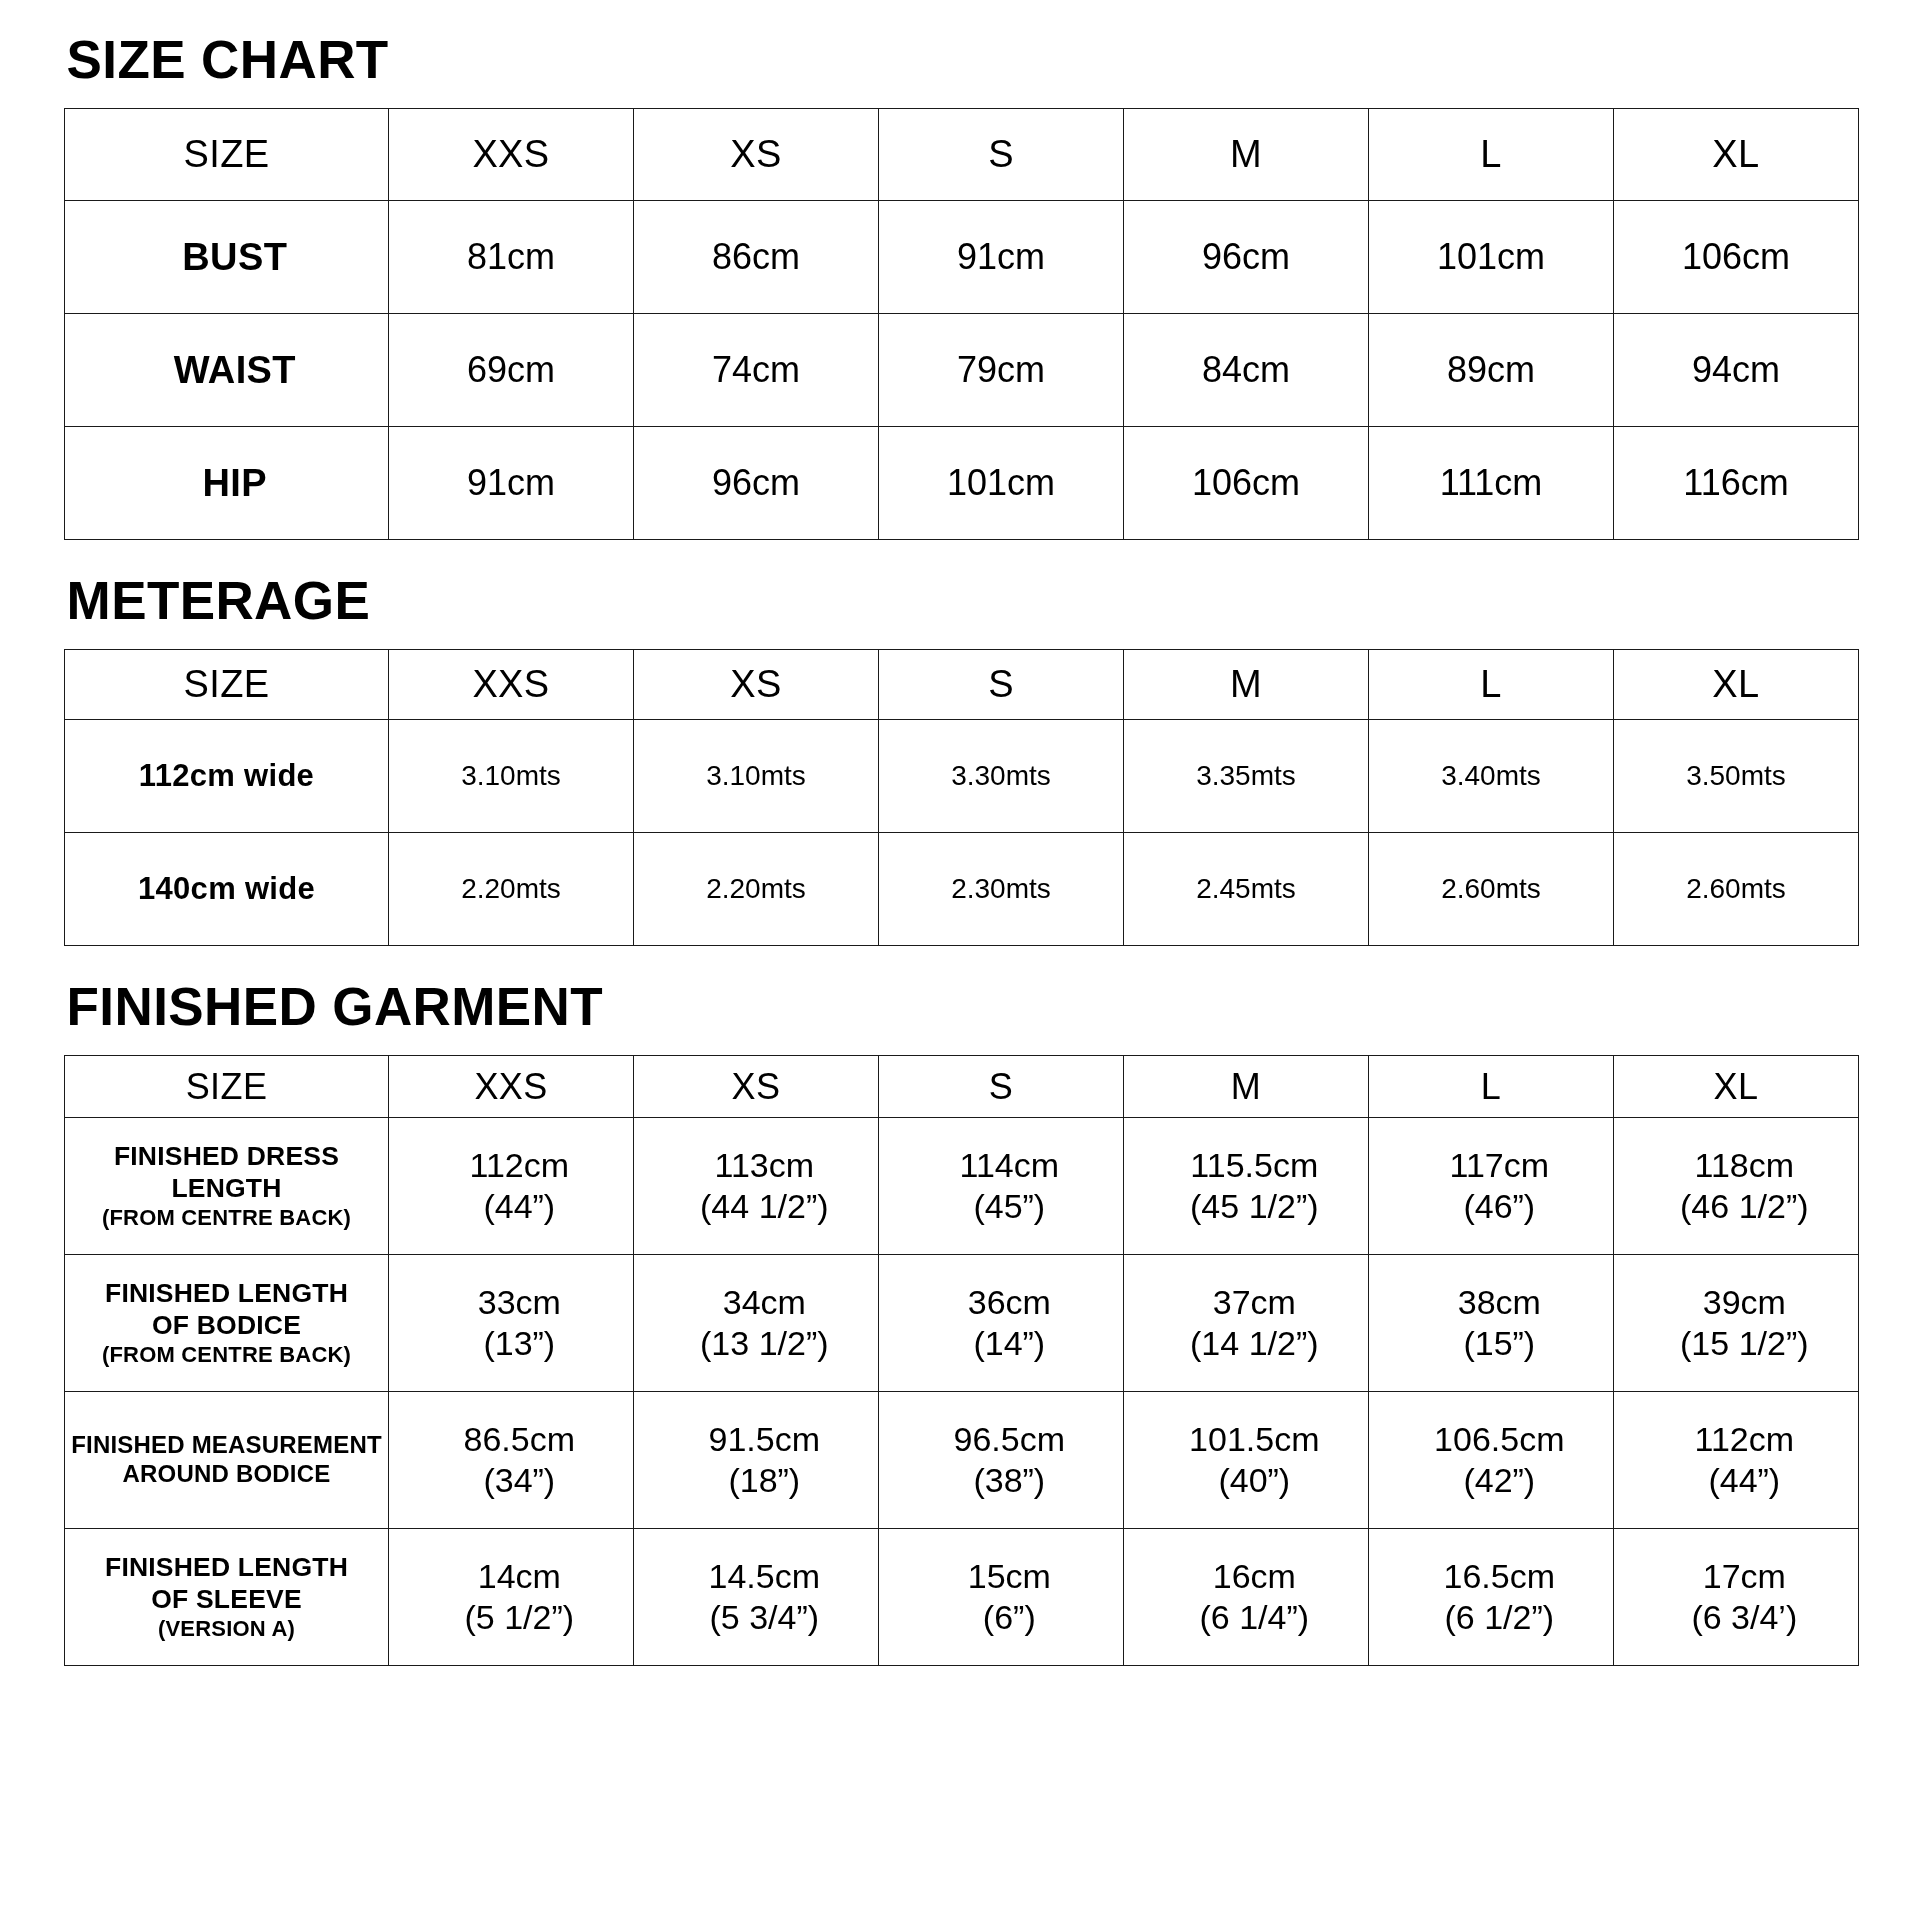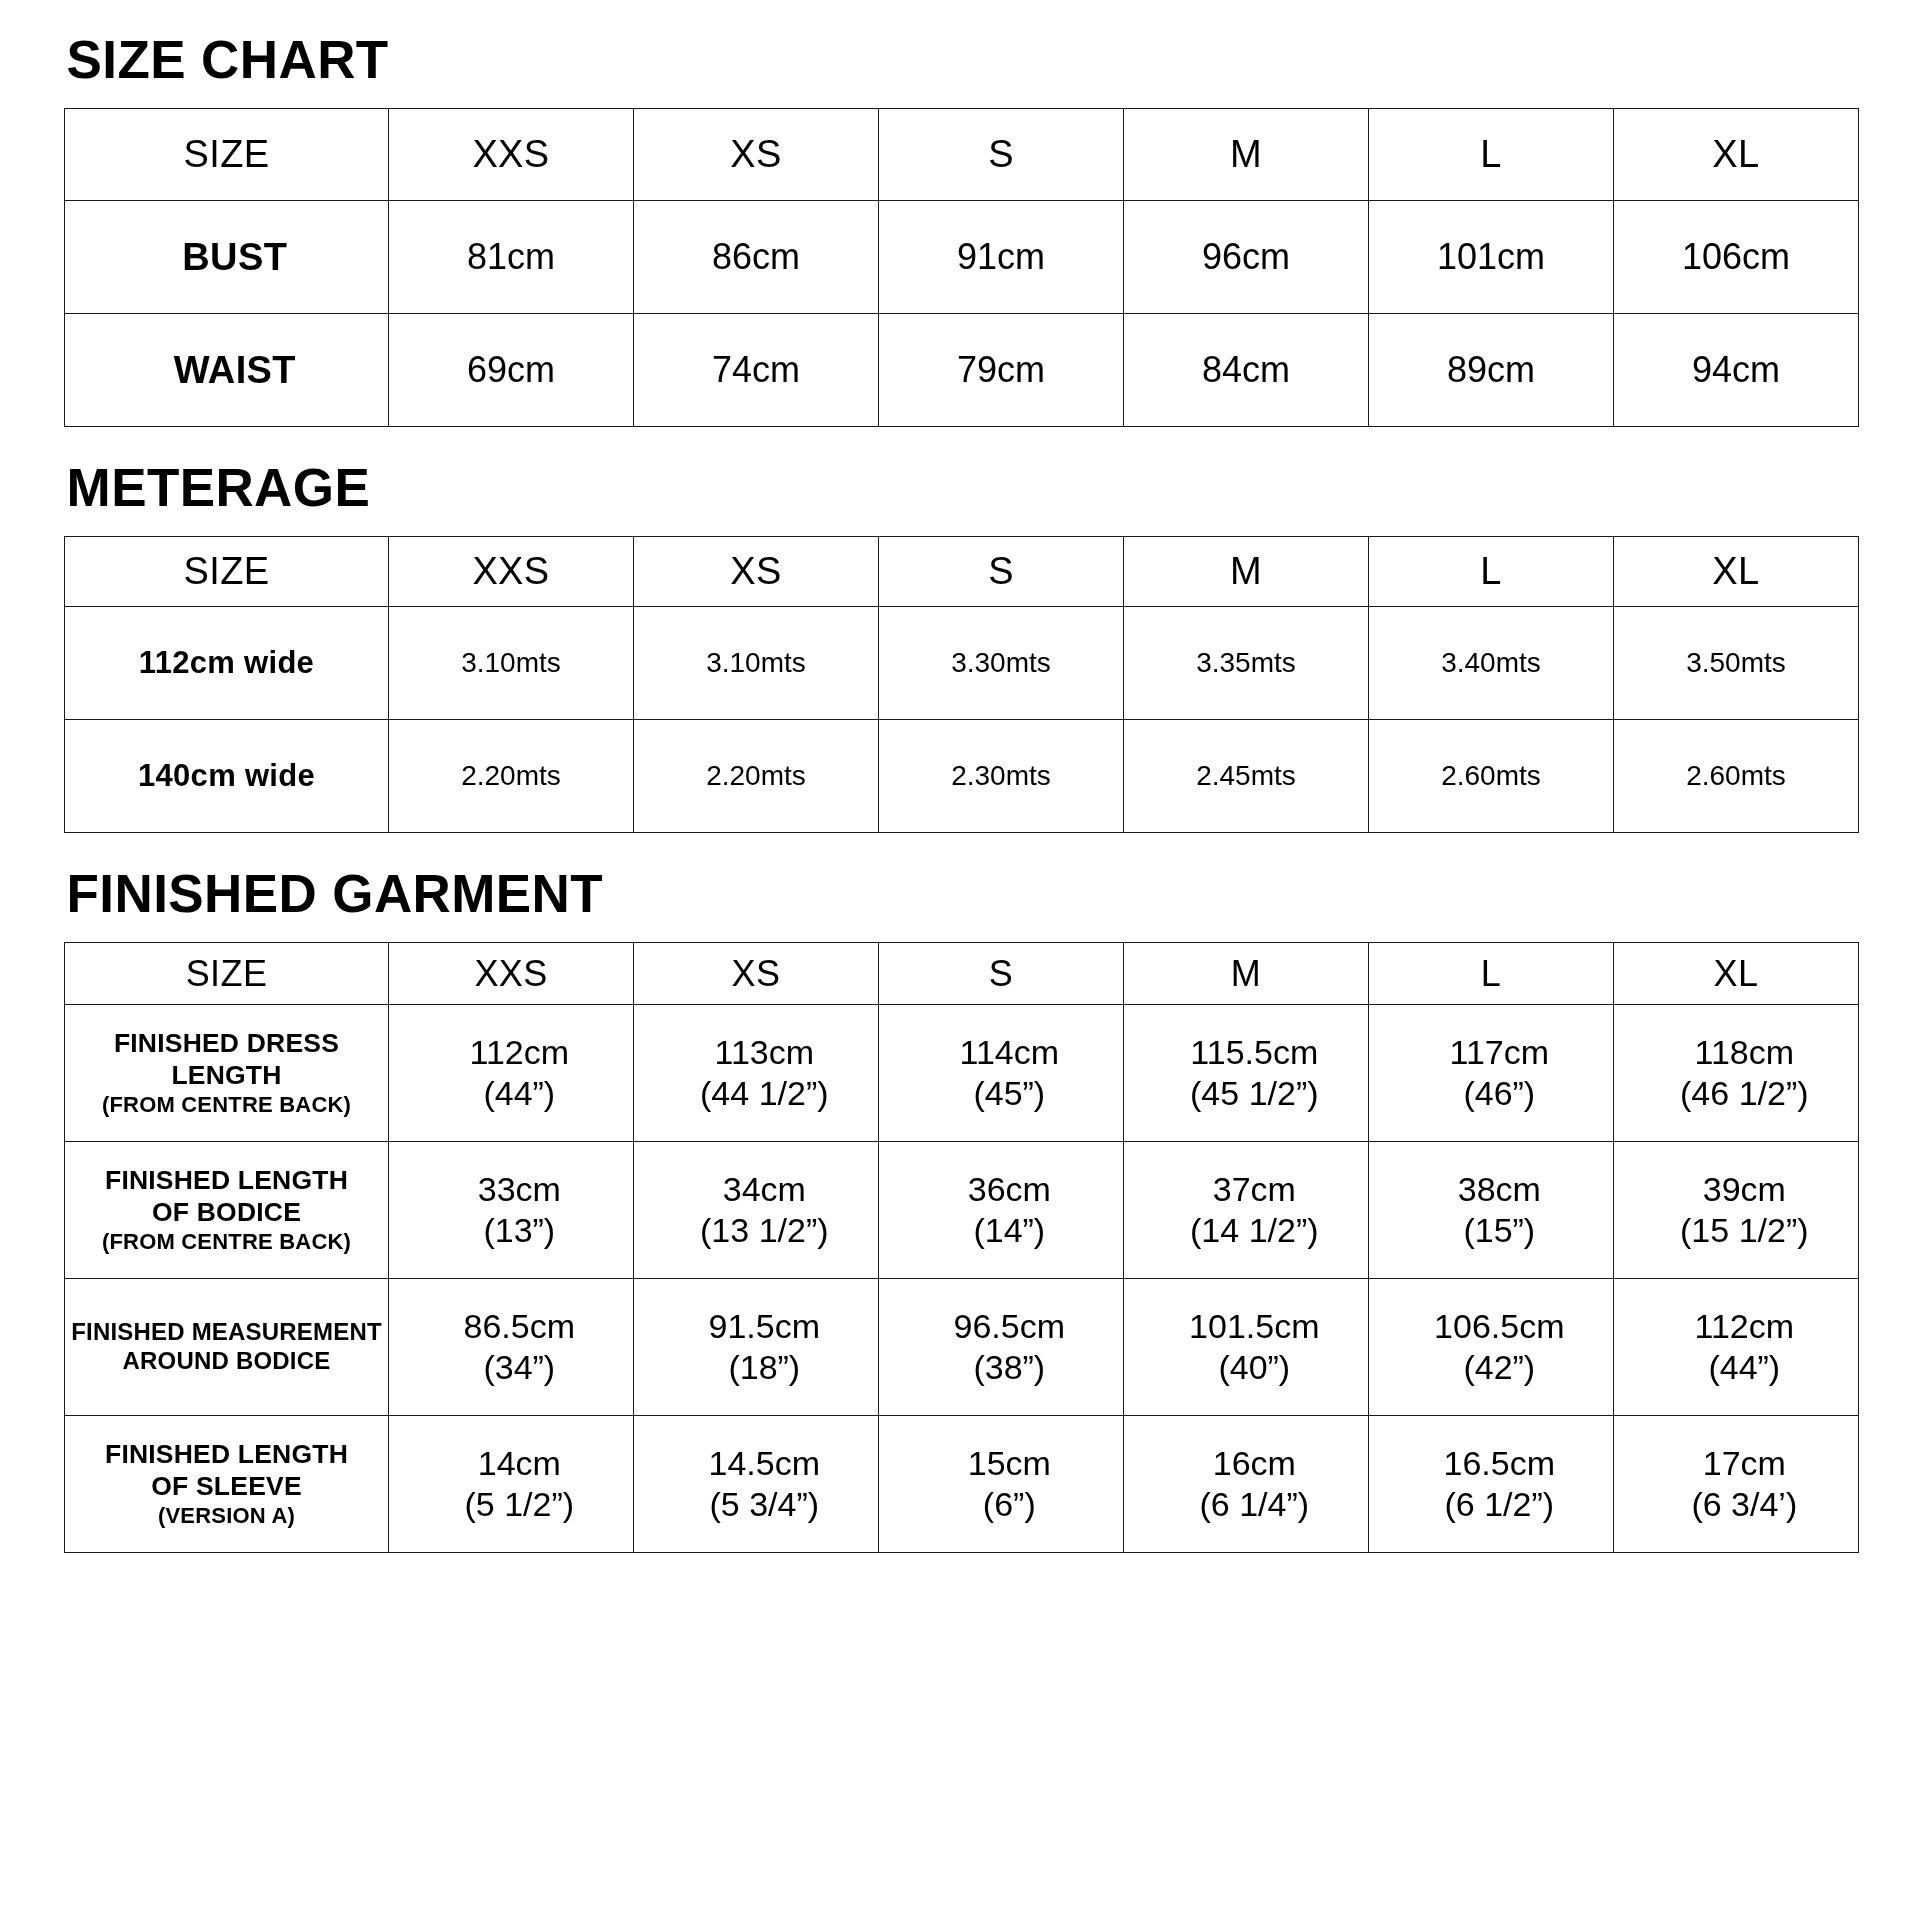--- a/index.html
+++ b/index.html
@@ -138,20 +138,29 @@
         </tr>
         <tr class="row">
           <td class="rowlabel">WAIST</td>
           <td class="val">69cm</td>
           <td class="val">74cm</td>
           <td class="val">79cm</td>
           <td class="val">84cm</td>
           <td class="val">89cm</td>
           <td class="val">94cm</td>
         </tr>
+        <tr class="row">
+          <td class="rowlabel">HIP</td>
+          <td class="val">91cm</td>
+          <td class="val">96cm</td>
+          <td class="val">101cm</td>
+          <td class="val">106cm</td>
+          <td class="val">111cm</td>
+          <td class="val">116cm</td>
+        </tr>
       </tbody>
     </table>
   </div>
 
   <div class="section">
     <h1 class="section-title st2">METERAGE</h1>
     <table class="sz tbl-met">
       <colgroup>
         <col class="c0">
           <col class="cx">

